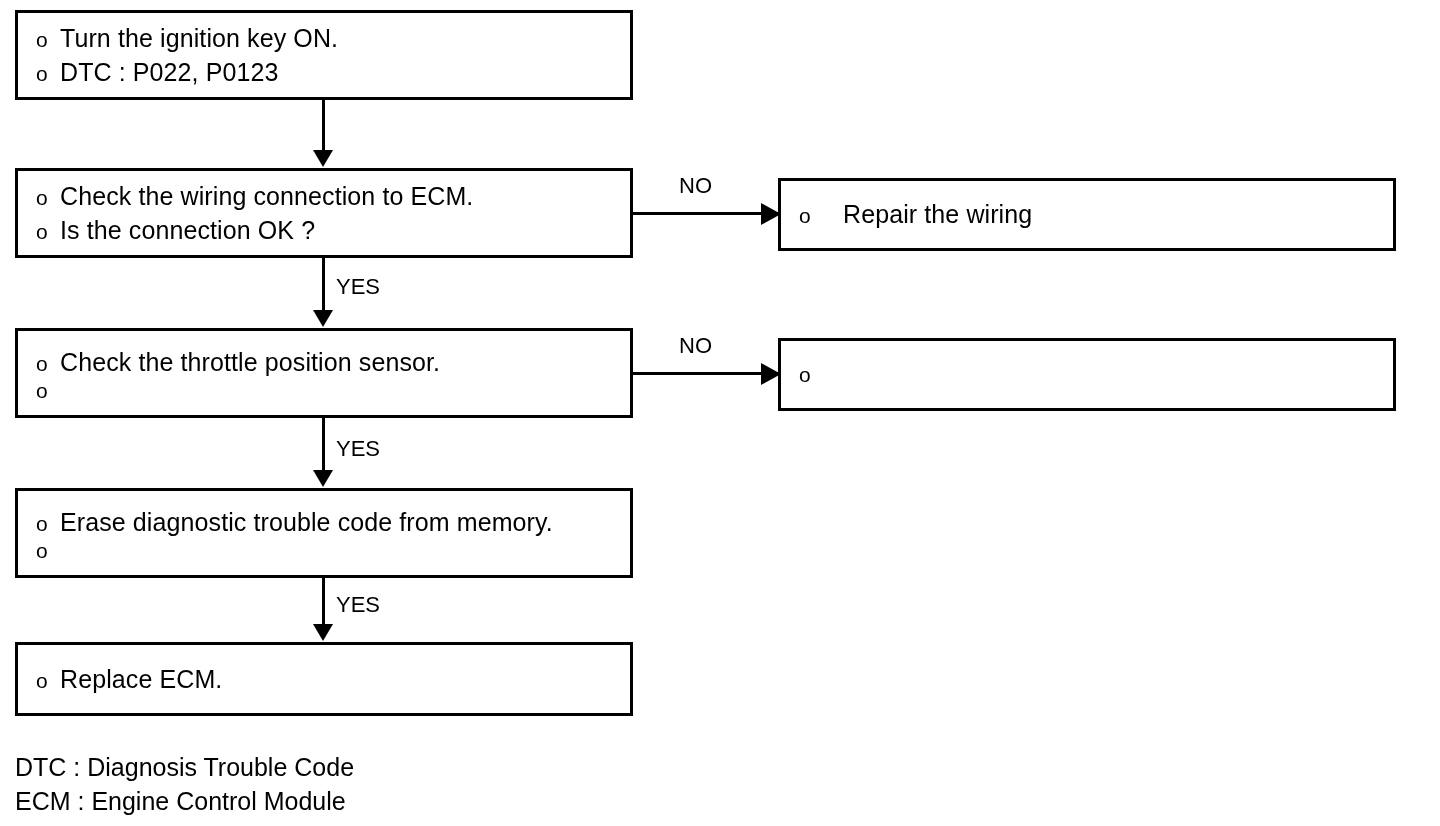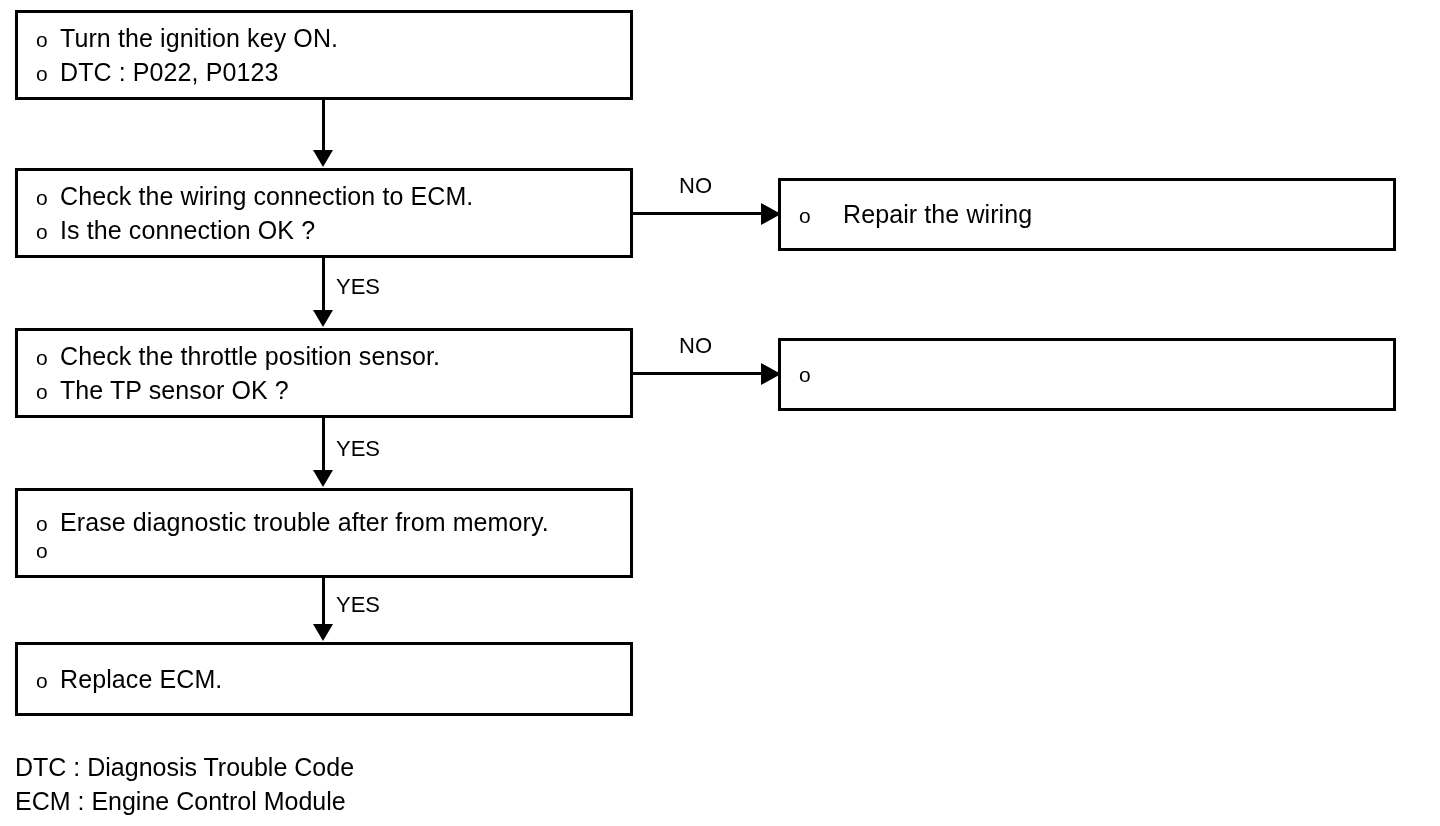--- a/index.html
+++ b/index.html
@@ -137,42 +137,41 @@
   <div class="arrow-down" style="left:313px; top:310px;"></div>
   <div class="edge-label" style="left:336px; top:276px;">YES</div>
 
   <div class="fbox col-left" style="left:15px; top:328px; width:618px; height:90px;">
     <div class="fline">
       <span class="bullet">o</span>
       <span>Check the throttle position sensor.</span>
     </div>
     <div class="fline">
       <span class="bullet">o</span>
-      <span>The TP sensor OK ?</span>
     </div>
   </div>
 
   <div class="hline" style="left:633px; top:372px; width:148px;"></div>
   <div class="arrow-right" style="left:761px; top:363px;"></div>
   <div class="edge-label" style="left:679px; top:335px;">NO</div>
 
   <div class="fbox col-right" style="left:778px; top:338px; width:618px; height:73px;">
     <div class="fline">
       <span class="bullet">o</span>
     </div>
   </div>
 
   <div class="vline" style="left:322px; top:418px; height:52px;"></div>
   <div class="arrow-down" style="left:313px; top:470px;"></div>
   <div class="edge-label" style="left:336px; top:438px;">YES</div>
 
   <div class="fbox col-left" style="left:15px; top:488px; width:618px; height:90px;">
     <div class="fline">
       <span class="bullet">o</span>
-      <span>Erase diagnostic trouble after from memory.</span>
+      <span>Erase diagnostic trouble code from memory.</span>
     </div>
     <div class="fline">
       <span class="bullet">o</span>
     </div>
   </div>
 
   <div class="vline" style="left:322px; top:578px; height:48px;"></div>
   <div class="arrow-down" style="left:313px; top:624px;"></div>
   <div class="edge-label" style="left:336px; top:594px;">YES</div>
 

